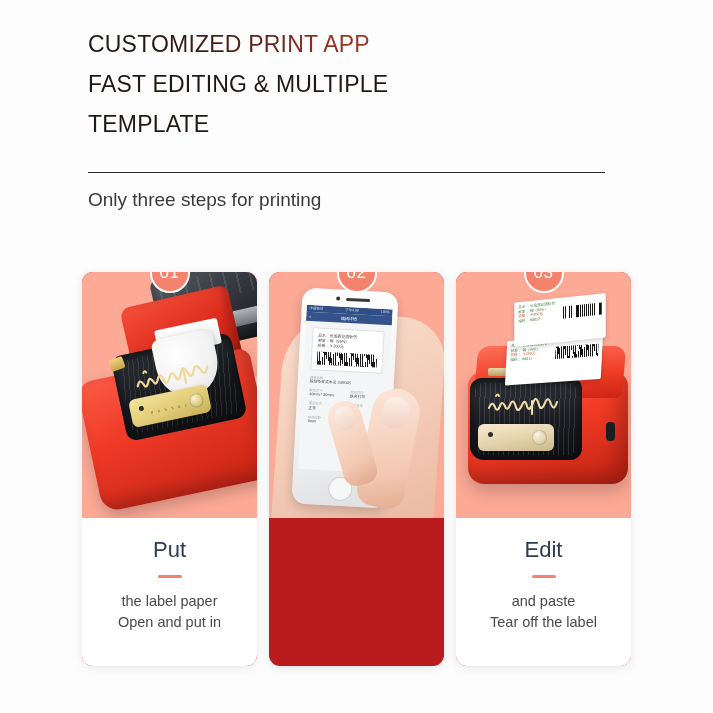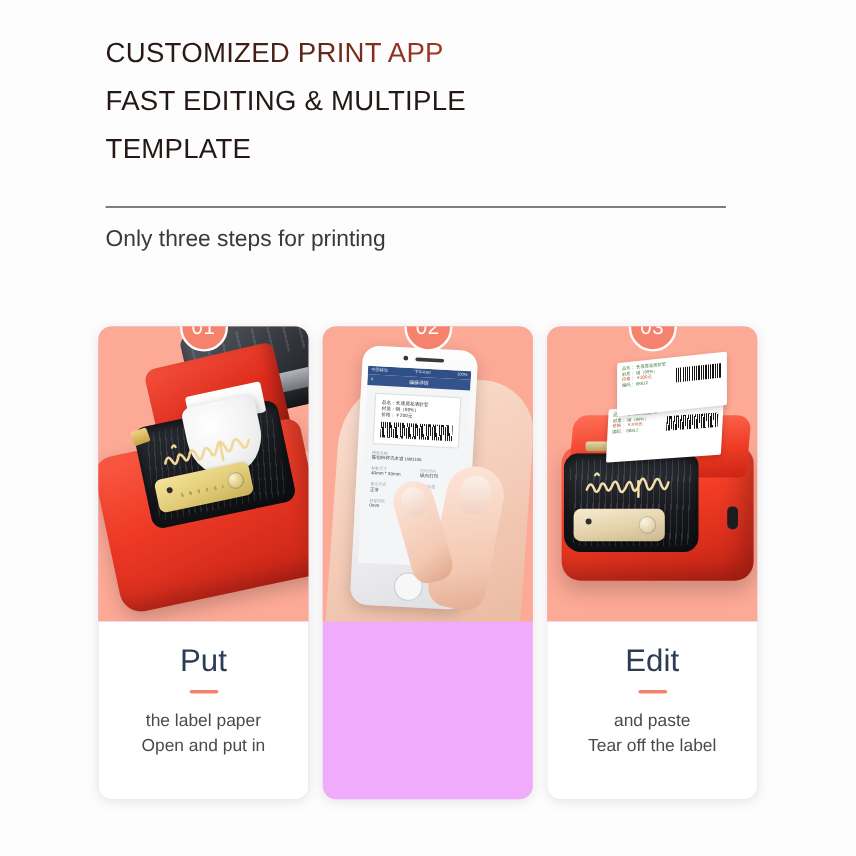--- a/index.html
+++ b/index.html
@@ -81,21 +81,21 @@
     width: 549px;
     height: 394px;
     display: flex;
     justify-content: space-between;
   }
 
   .card {
     position: relative;
     width: 175px;
     height: 394px;
-    background: #f0abfc;
+    background: #b91c1c;
     border-radius: 11px;
     box-shadow: 0 2px 9px rgba(120,110,110,0.16);
     overflow: visible;
   }
 
   .card-photo {
     position: relative;
     width: 100%;
     height: 246px;
     background: #fca996;
@@ -126,21 +126,21 @@
   .card-body {
     position: relative;
     height: 148px;
     padding-top: 19px;
     text-align: center;
     background: #ffffff;
     border-radius: 0 0 11px 11px;
   }
 
   .step-title {
-    font-size: 26px;
+    font-size: 22px;
     line-height: 26px;
     color: #2b3c55;
     font-weight: 400;
   }
 
   .dash {
     width: 24px;
     height: 3px;
     background: #f4826c;
     border-radius: 2px;

